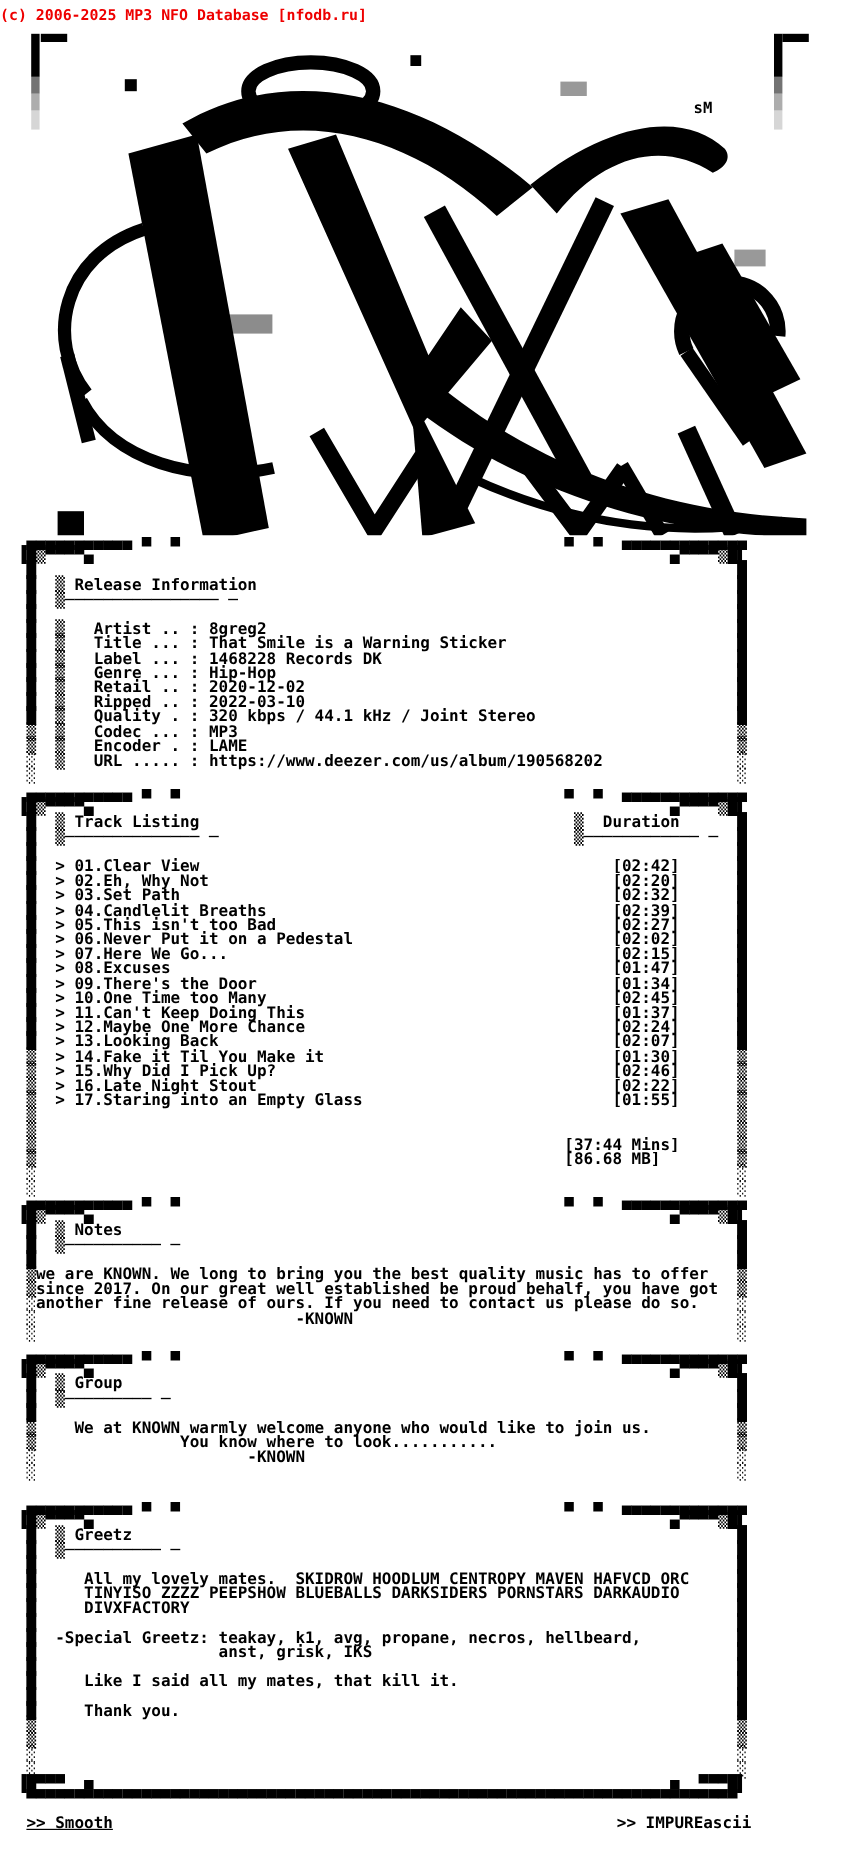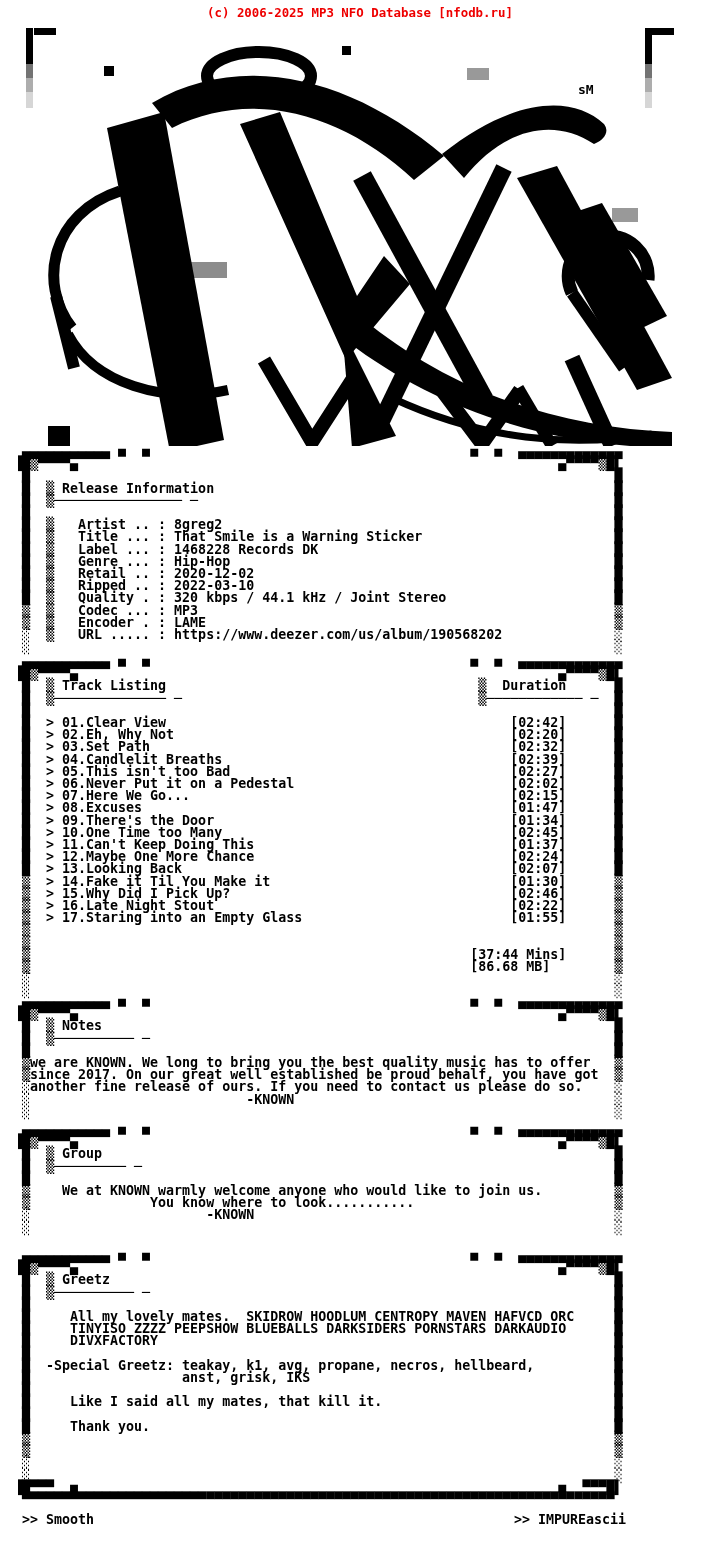--- a/index.html
+++ b/index.html
@@ -1,31 +1,31 @@
 <!DOCTYPE html>
 <html><head>
 <meta charset="utf-8">
 <style>
   html,body{margin:0;padding:0;}
   body{width:720px;height:1560px;position:relative;background:#ffffff;overflow:hidden;
        font-family:"DejaVu Sans Mono",monospace;}
-  .banner{position:absolute;top:5px;left:0;width:720px;text-align:center;
+  .banner{position:absolute;top:5px;left:0;width:720px;text-align:left;
           color:#ee0000;font:bold 12.4px "DejaVu Sans Mono",monospace;white-space:pre;}
   .logo-wrap{position:absolute;top:28px;left:0;width:720px;height:418px;margin-left:12px;}
   pre.box{position:absolute;left:14px;margin:0;color:#000;
           font-family:"DejaVu Sans Mono",monospace;font-weight:bold;
           font-size:13.3px;line-height:12.2px;white-space:pre;}
   #box-release{top:446px;}
   #box-tracks{top:656px;}
   #box-notes{top:996px;}
   #box-group{top:1124px;}
   #box-greetz{top:1250px;}
   .footer-item{position:absolute;top:1512px;color:#000;
                font:bold 13.3px "DejaVu Sans Mono",monospace;white-space:pre;}
-  #footer-left{left:22px;}
+  #footer-left{left:22px;text-decoration:underline;}
   #footer-right{left:514px;}
 </style>
 </head>
 <body>
 
 <div class="banner">(c) 2006-2025 MP3 NFO Database [nfodb.ru]</div>
 
 <div class="logo-wrap">
   <svg width="720" height="418" viewBox="0 0 720 418">
     <g fill="#000">

